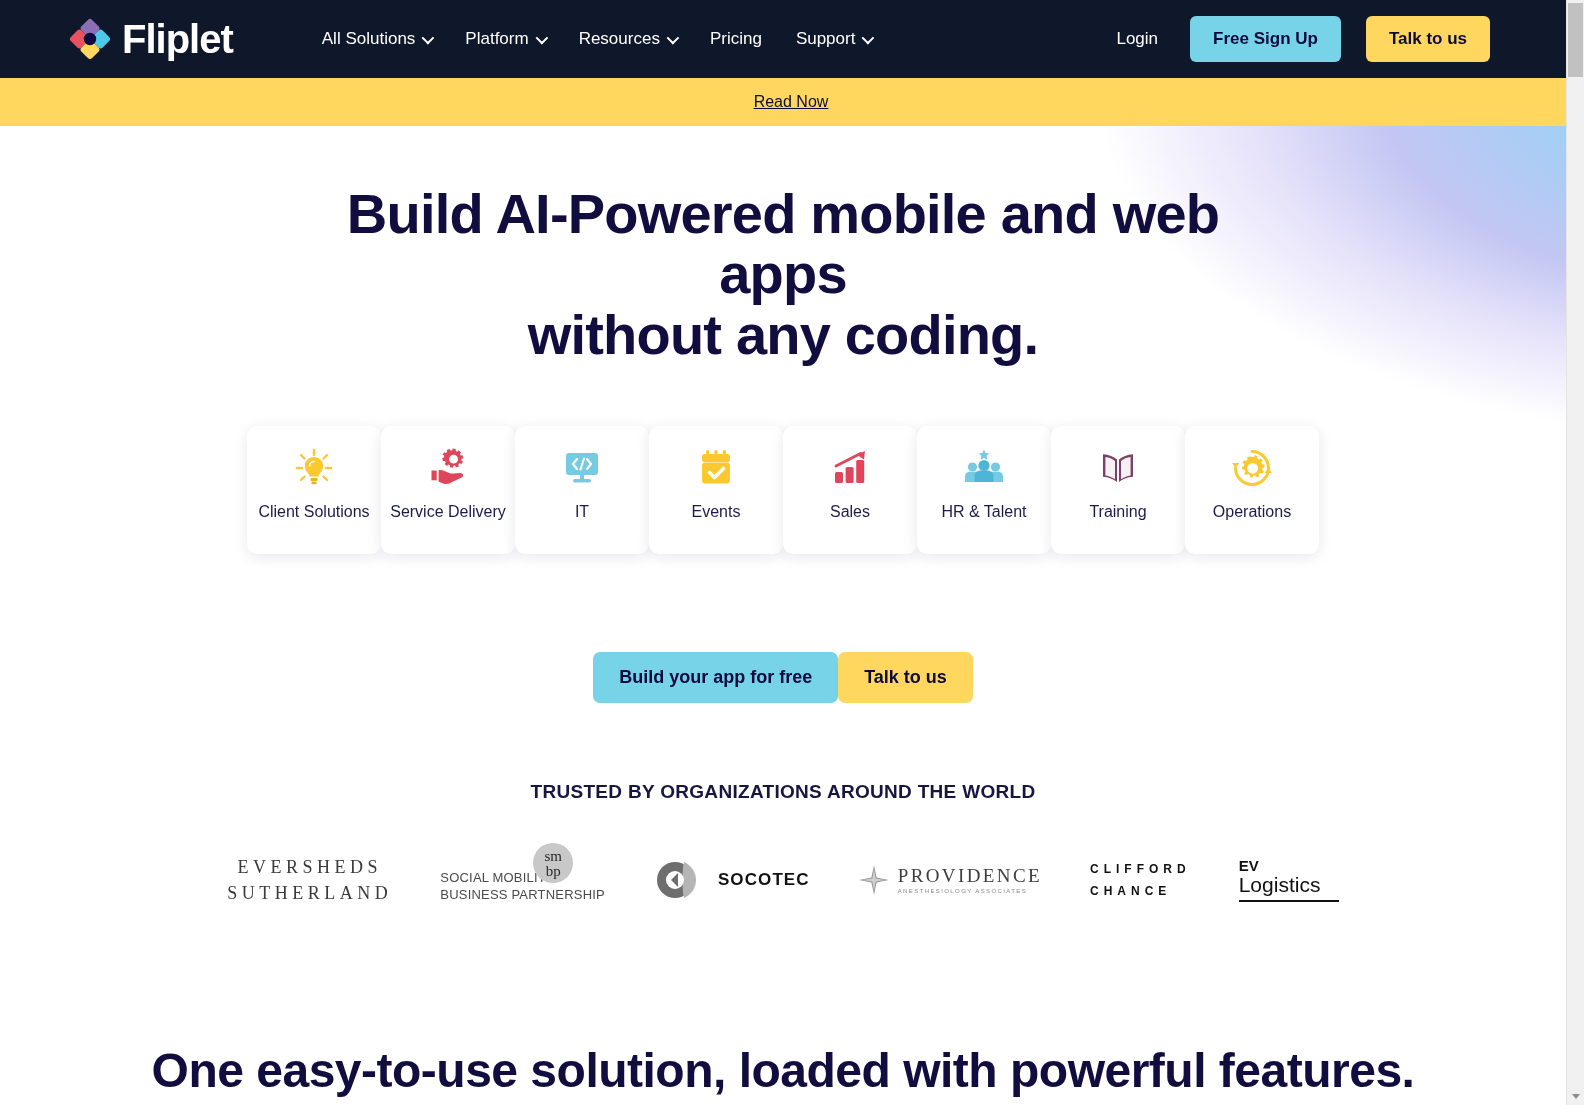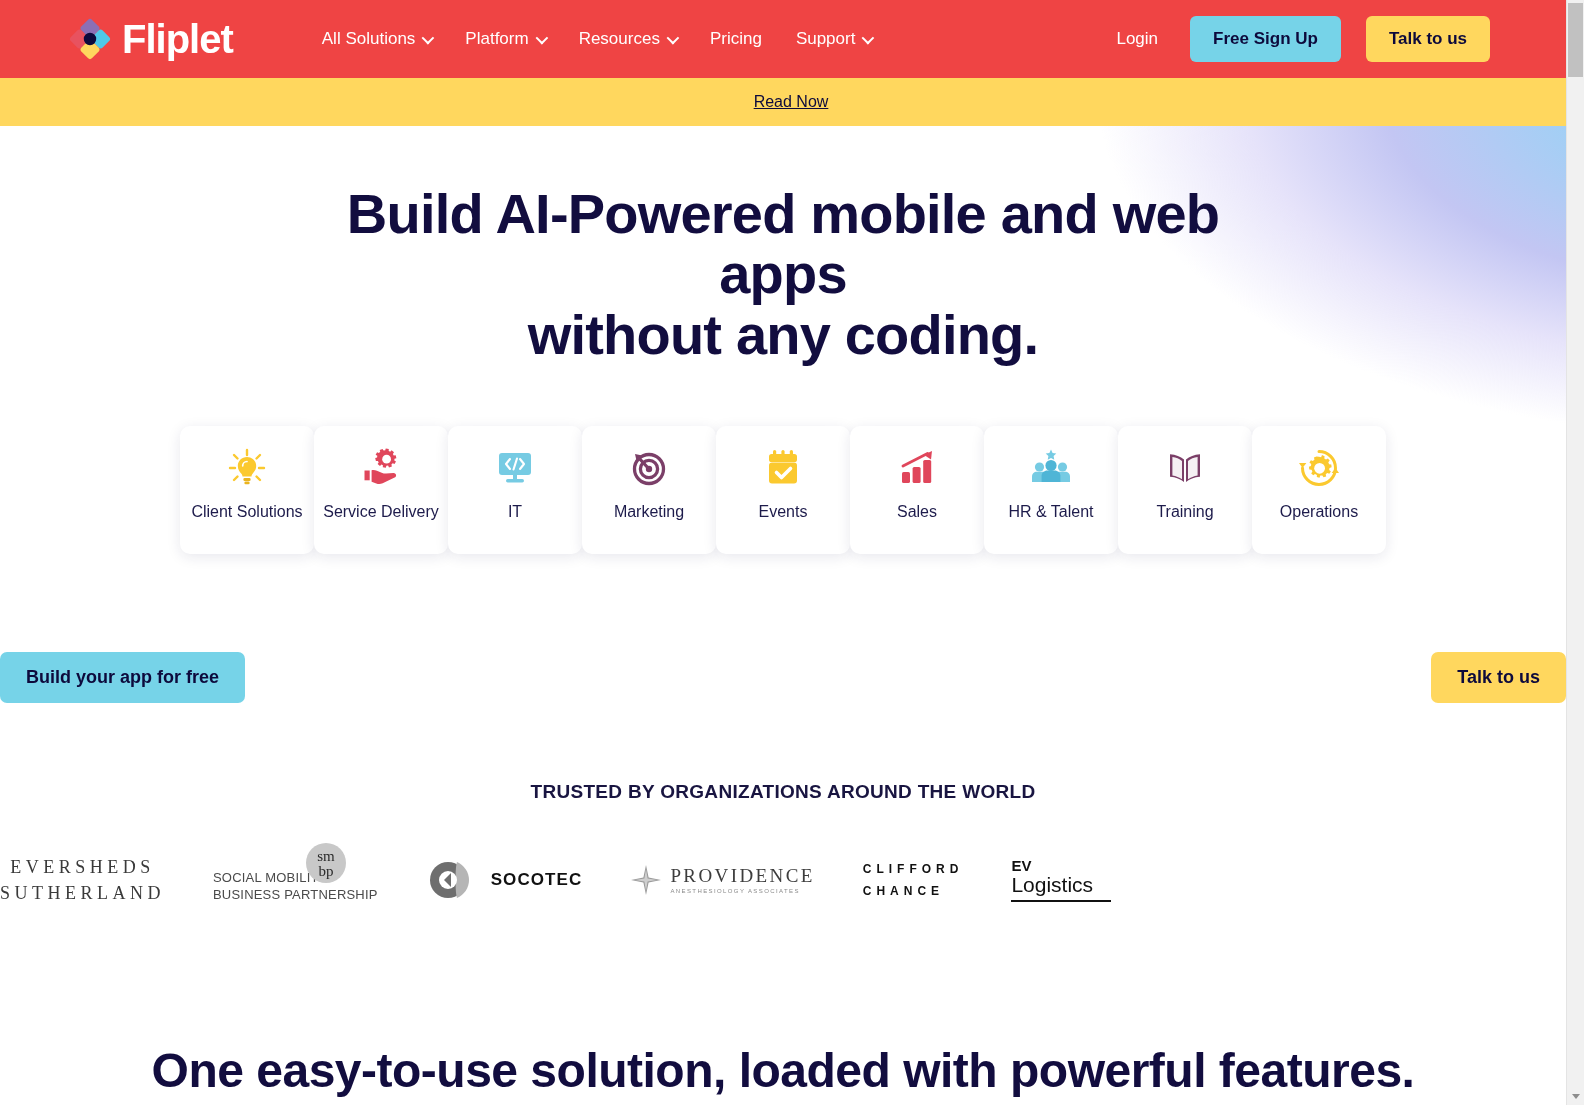--- a/index.html
+++ b/index.html
@@ -40,21 +40,21 @@
     border-top: 5px solid #8d8d8d;
   }
   #scrollbar .thumb {
     position: absolute; left: 1px; top: 3px;
     width: 15px; height: 74px;
     background: #c1c1c1; border-radius: 0;
   }
 
   
   .navbar {
-    height: 78px; background: #ef4444;
+    height: 78px; background: #0f172a;
     display: flex; align-items: center;
     padding: 0 0 0 0;
     position: relative;
   }
   .logo-wrap {
     display: flex; align-items: center; gap: 10px;
     margin-left: 68px;
   }
   .logo-mark {
     width: 44px; height: 44px; position: relative;
@@ -146,35 +146,35 @@
     height: 50px; display: flex; align-items: center; justify-content: center;
   }
   .card-label {
     margin-top: 9px; text-align: center; color: #1d1b4b;
     font-size: 16px; font-weight: 400; line-height: 1.22;
     padding: 0 6px;
   }
 
   
   .hero-ctas {
-    display: flex; justify-content: space-between; 
+    display: flex; justify-content: center; 
     margin-top: 98px;
   }
   .hero-ctas .btn-cyan, .hero-ctas .btn-yellow {
     font-size: 18px; padding: 15px 26px; border-radius: 7px;
   }
 
   
   .trusted-title {
     text-align: center; color: #191541;
     font-size: 19px; font-weight: 700; letter-spacing: 0.3px;
     margin-top: 78px;
   }
   .logos {
-    display: flex; align-items: center; 
+    display: flex; align-items: center; justify-content: center;
     gap: 48px; margin-top: 42px; height: 70px;
   }
   .logo-item { display: flex; align-items: center; justify-content: center; }
 
   .l-eversheds {
     color: #3a3a3a; font-family: "Liberation Serif", serif;
     font-size: 18px; letter-spacing: 4.5px; line-height: 1.45;
     text-align: center;
   }
   .l-smbp { display: flex; align-items: flex-start; position: relative; }
@@ -332,32 +332,20 @@
             <g stroke="#ffffff" stroke-width="2.1" fill="none" stroke-linecap="round" stroke-linejoin="round">
               <polyline points="18,12 14,17 18,22"></polyline>
               <polyline points="28,12 32,17 28,22"></polyline>
               <line x1="25" y1="11.5" x2="21.5" y2="22.5"></line>
             </g>
           </svg>
         </span>
         <div class="card-label">IT</div>
       </div>
 
-      <div class="card">
-        <span class="card-icon">
-          <svg width="44" height="44" viewBox="0 0 44 44">
-            <circle cx="22" cy="23" r="14.5" fill="none" stroke="#7b3f68" stroke-width="3.3"></circle>
-            <circle cx="22" cy="23" r="8.6" fill="none" stroke="#7b3f68" stroke-width="3.3"></circle>
-            <circle cx="22" cy="23" r="3.2" fill="#7b3f68"></circle>
-            <line x1="22" y1="23" x2="11" y2="11" stroke="#7b3f68" stroke-width="3.3" stroke-linecap="round"></line>
-            <path d="M8 8l7.2 1.6L9.6 15.2z" fill="#7b3f68"></path>
-          </svg>
-        </span>
-        <div class="card-label">Marketing</div>
-      </div>
 
       <div class="card">
         <span class="card-icon">
           <svg width="44" height="44" viewBox="0 0 44 44">
             <g fill="#fbc92f">
               <rect x="12" y="4" width="3.2" height="7" rx="1.6"></rect>
               <rect x="20.4" y="4" width="3.2" height="7" rx="1.6"></rect>
               <rect x="28.8" y="4" width="3.2" height="7" rx="1.6"></rect>
               <rect x="8" y="8" width="28" height="8" rx="2.6"></rect>
               <rect x="8" y="16.5" width="28" height="21" rx="3"></rect>

